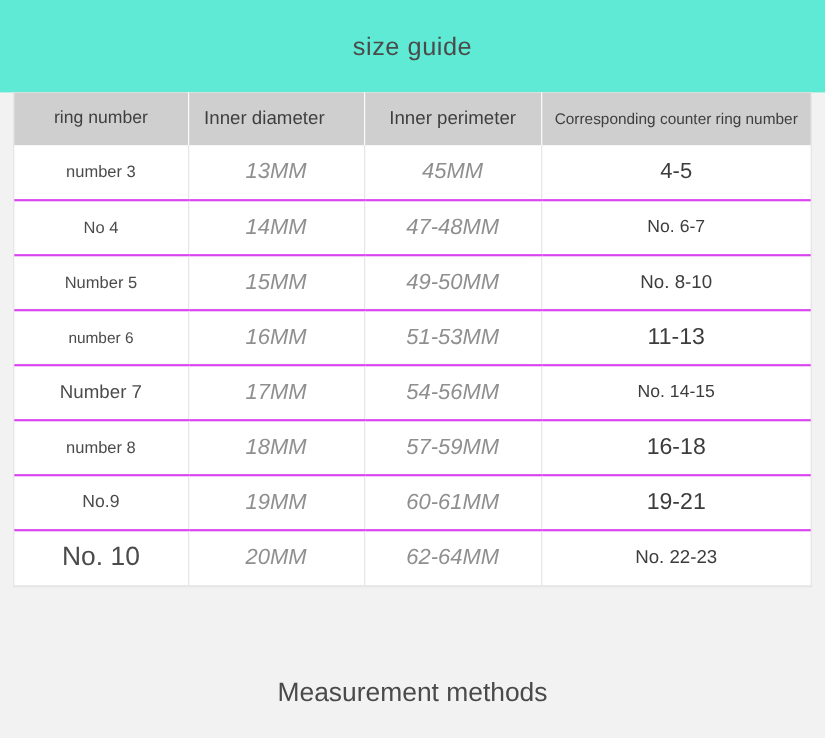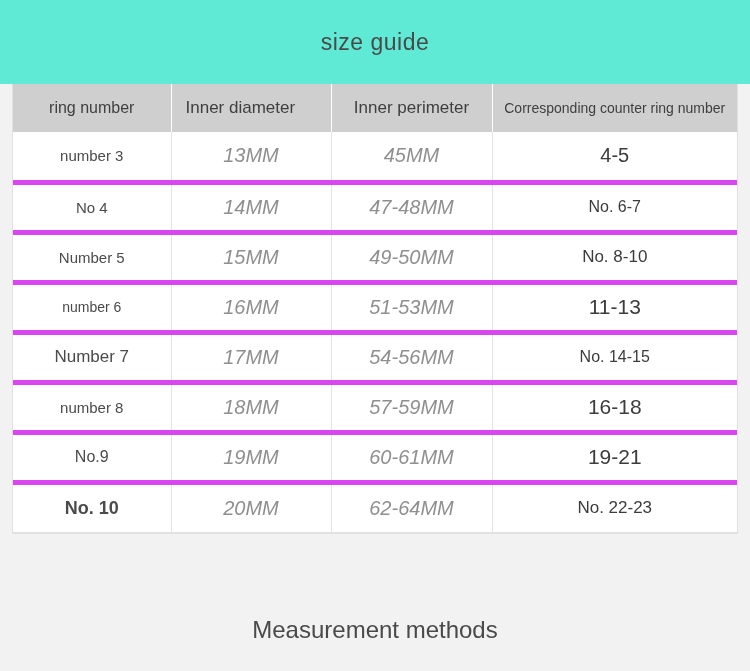--- a/index.html
+++ b/index.html
@@ -62,21 +62,21 @@
     box-sizing: border-box;
   }
   thead th:last-child { border-right: none; }
   .h1 { font-size: 16px; }
   .h2 { font-size: 17px; text-align: left; padding-left: 14px !important; }
   .h3 { font-size: 17px; line-height: 1.15; }
   .h4 { font-size: 14px; }
 
   tbody td {
     height: 50px;
-    border-bottom: 5px solid #d946ef;
+    border-bottom: 2px solid #d946ef;
     border-right: 1px solid #e3e3e3;
     text-align: center;
     vertical-align: middle;
     color: #595959;
     padding: 0 4px;
     box-sizing: border-box;
   }
   tbody tr:last-child td { border-bottom: 1px solid #e3e3e3; }
   tbody td:last-child { border-right: none; }
 
@@ -163,21 +163,21 @@
             <td class="col-per">57-59MM</td>
             <td class="col-corr" style="font-size: 21px;">16-18</td>
           </tr>
           <tr>
             <td class="col-num" style="font-size: 16px;">No.9</td>
             <td class="col-dia">19MM</td>
             <td class="col-per">60-61MM</td>
             <td class="col-corr" style="font-size: 21px;">19-21</td>
           </tr>
           <tr>
-            <td class="col-num" style="font-size: 18px; font-weight: bold;">No. 10</td>
+            <td class="col-num" style="font-size: 24px;">No. 10</td>
             <td class="col-dia">20MM</td>
             <td class="col-per">62-64MM</td>
             <td class="col-corr" style="font-size: 17px;">No. 22-23</td>
           </tr>
         </tbody>
     </table>
   </div>
 
   <div class="footer-bar">
     <div class="footer-text">Measurement methods</div>

